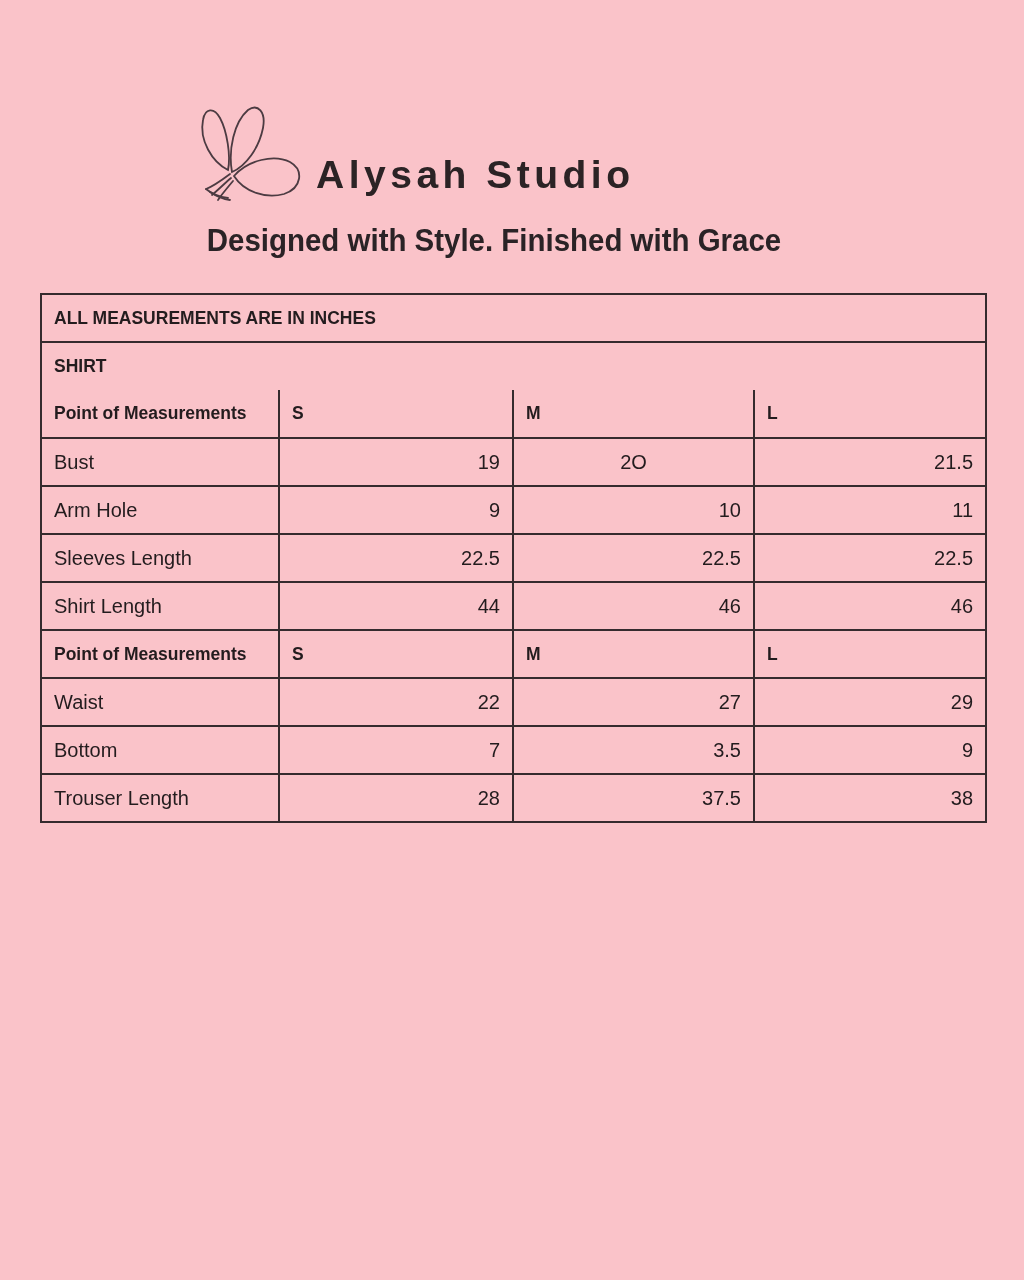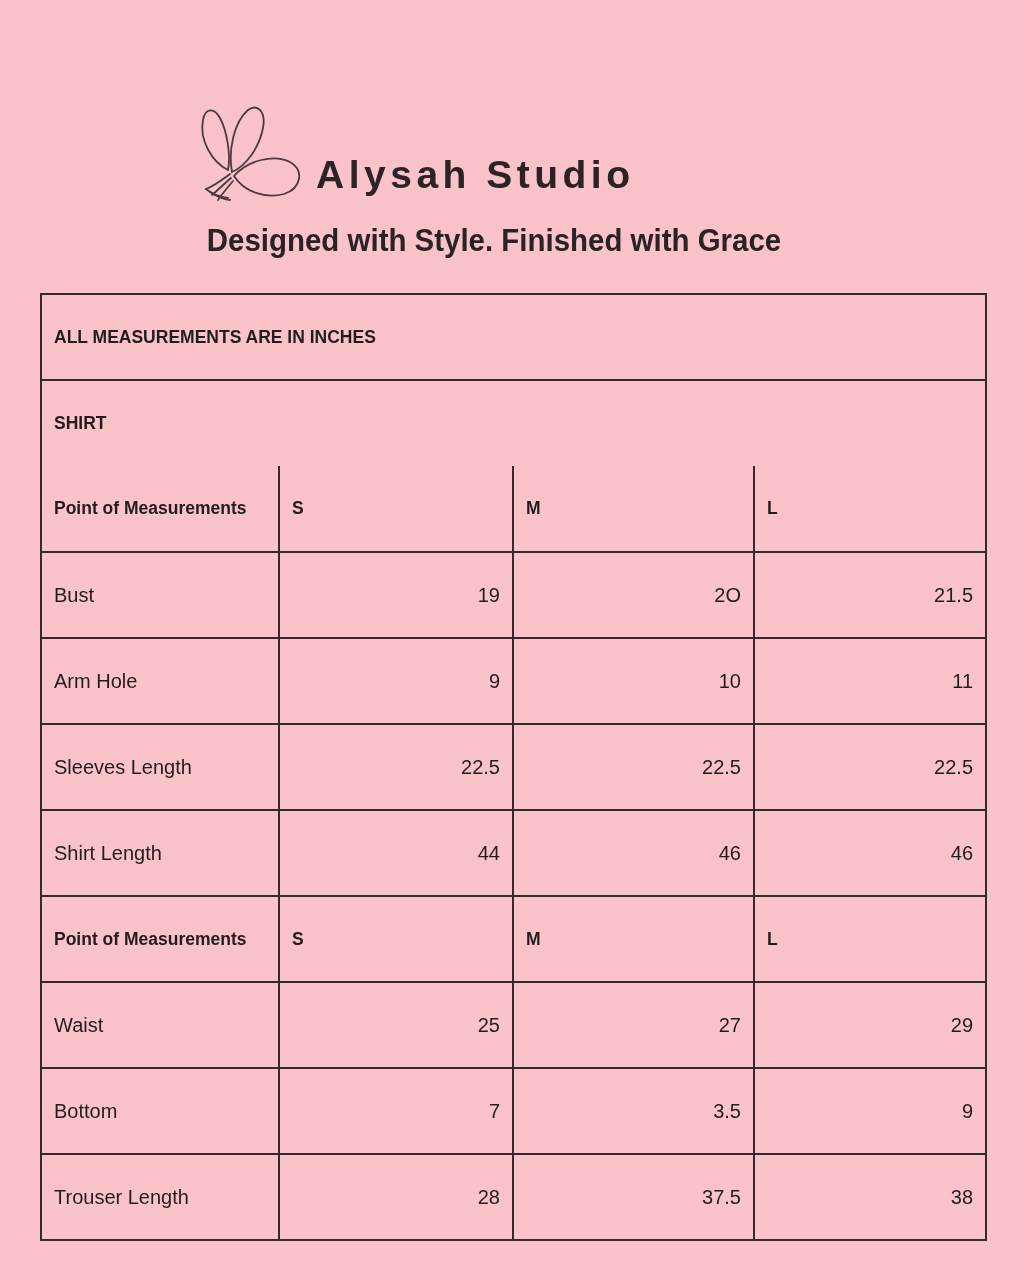--- a/index.html
+++ b/index.html
@@ -30,32 +30,32 @@
     white-space:nowrap;
   }
 
   
   .size-table {
     position:absolute; left:40px; top:293px; width:945px;
     border-collapse:collapse; table-layout:fixed;
   }
   .size-table td {
     border:2px solid #352b2e;
-    height:86px;
+    height:48px;
     padding:0 12px;
     font-size:20px;
     vertical-align:middle;
     color:#231c1e;
     overflow:hidden;
     white-space:nowrap;
   }
   .size-table tr.merge-down td { border-bottom-style:hidden; } 
   .size-table td.b  { font-weight:bold; font-size:17.5px; }
   .size-table td.num { text-align:right; }
-  .size-table td.left { text-align:right; }
+  .size-table td.left { text-align:center; }
 </style>
 </head>
 <body>
 
 <div class="header">
   <svg class="butterfly" viewBox="0 0 160 110" aria-hidden="true">
     <g fill="none" stroke="#4c3b42" stroke-width="1.8" stroke-linecap="round">
       <path d="M58,70 C42,62 29,40 33,20 C35,8 44,7 50,18 C57,31 61,56 58,70 Z"></path>
       <path d="M62,72 C58,50 64,22 78,10 C88,3 96,12 93,28 C89,48 76,66 62,72 Z"></path>
       <path d="M64,76 C78,60 104,54 120,62 C134,70 132,88 114,94 C96,99 74,92 64,76 Z"></path>
@@ -117,21 +117,21 @@
     </tr>
 
     <tr>
       <td class="b">Point of Measurements</td>
       <td class="b">S</td>
       <td class="b">M</td>
       <td class="b">L</td>
     </tr>
     <tr>
       <td>Waist</td>
-      <td class="num">25</td>
+      <td class="num">22</td>
       <td class="num">27</td>
       <td class="num">29</td>
     </tr>
     <tr>
       <td>Bottom</td>
       <td class="num">7</td>
       <td class="num">3.5</td>
       <td class="num">9</td>
     </tr>
     <tr>

